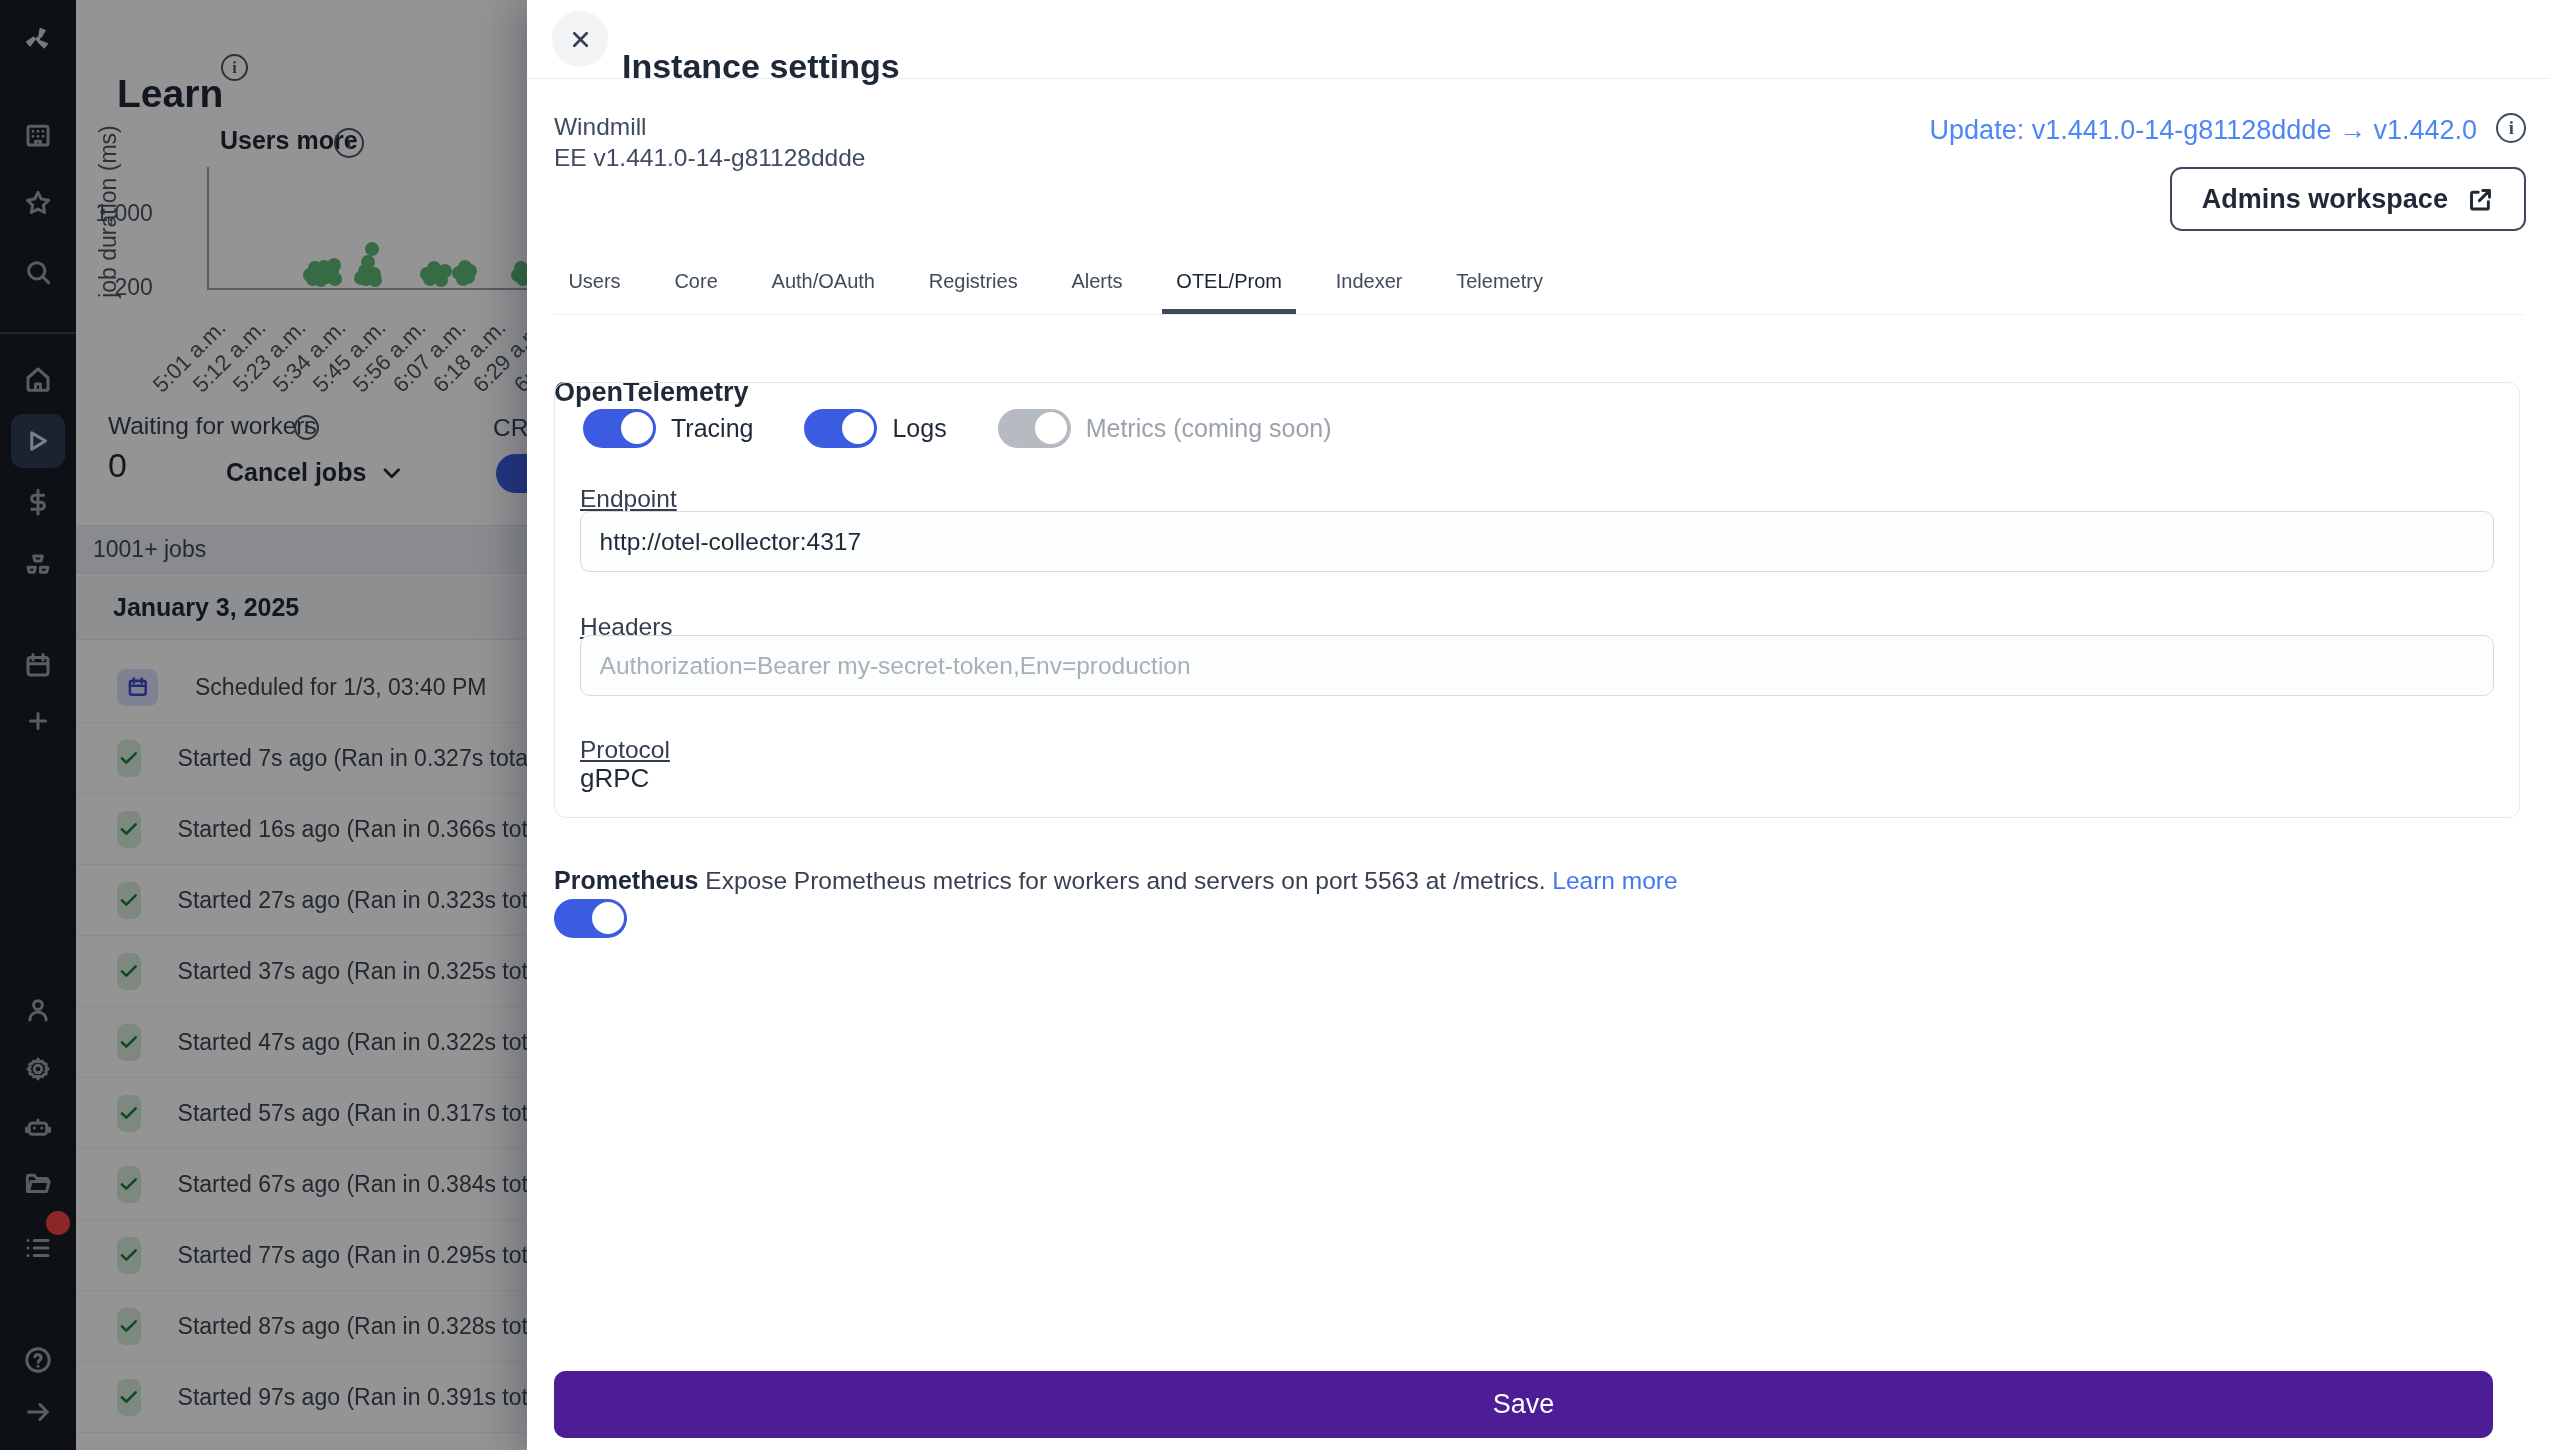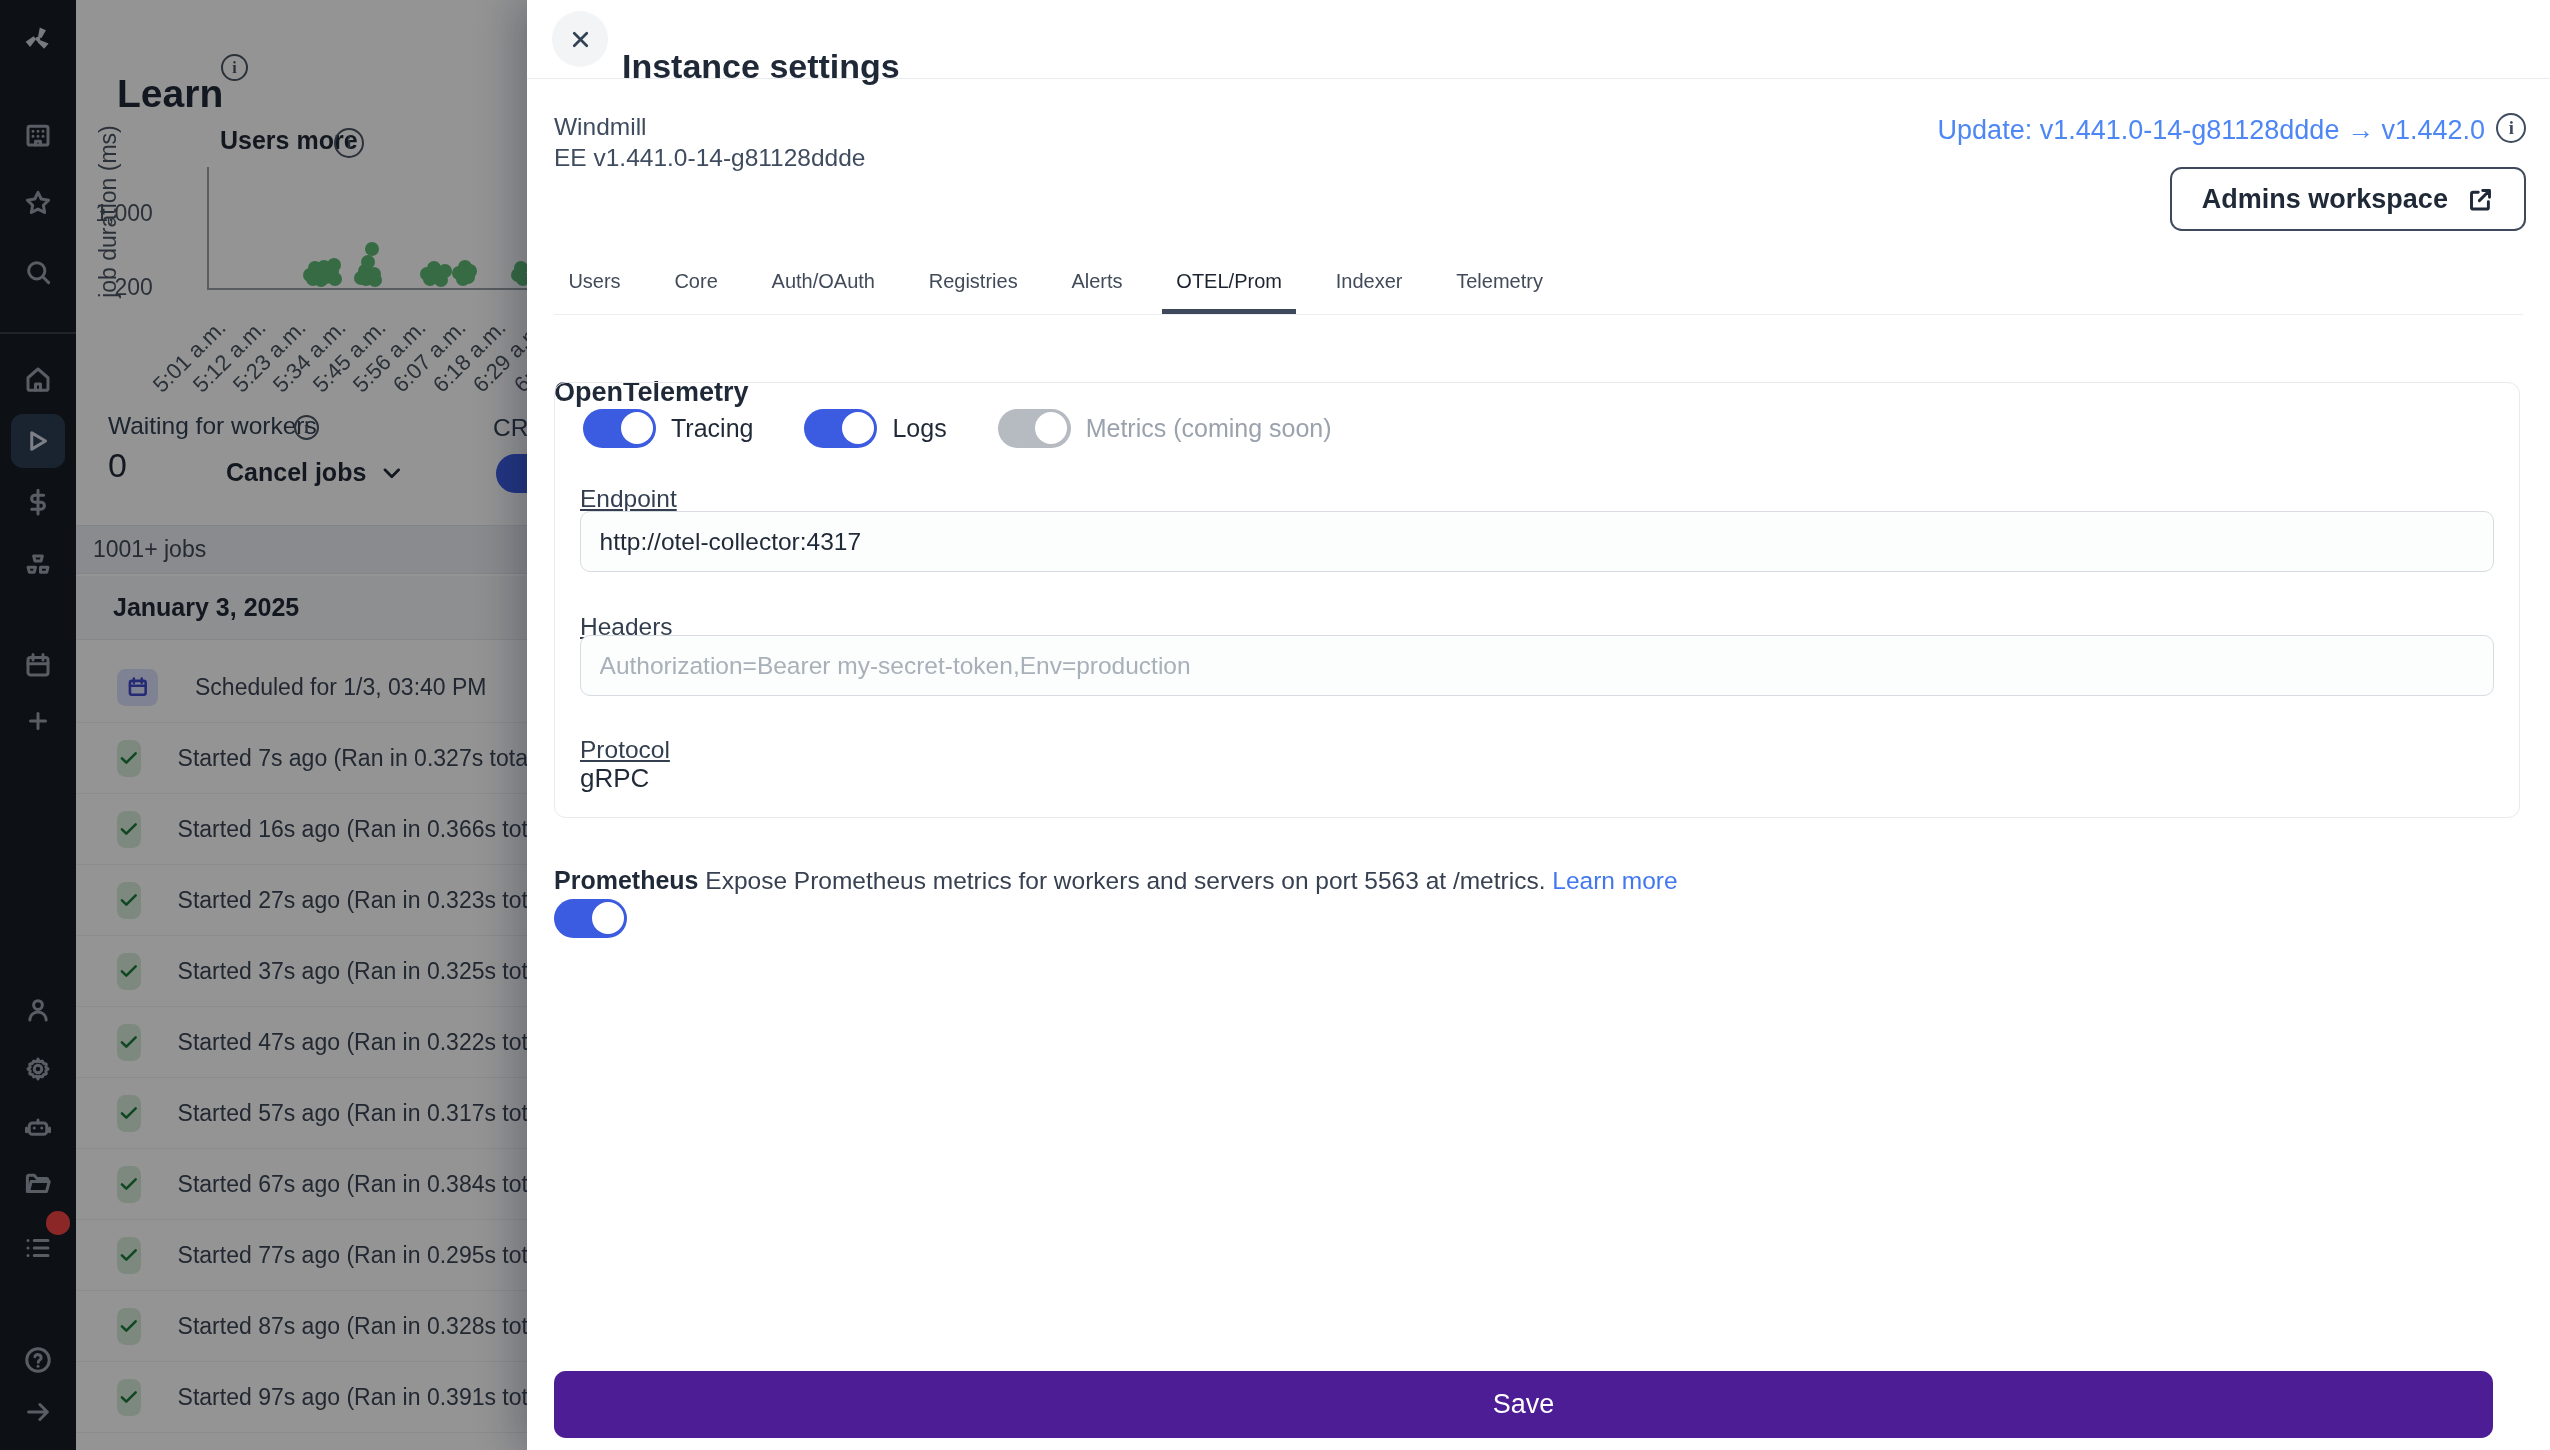--- a/index.html
+++ b/index.html
@@ -68,21 +68,21 @@
 
   
   .drawer{position:absolute;left:527px;top:0;width:2023px;height:100%;background:#ffffff;z-index:10;
           box-shadow:-11.8px 0 39px rgba(15,23,42,0.28);}
   .drawer-header{position:absolute;left:0;top:0;width:100%;height:79px;border-bottom:1.7px solid #e9ebee;}
   .close-btn{position:absolute;left:25px;top:11px;width:56px;height:56px;border-radius:50%;
              background:#f2f4f6;display:flex;align-items:center;justify-content:center;}
   .close-btn svg{width:25px;height:25px;stroke:#334155;stroke-width:2.6;stroke-linecap:round;}
   .drawer-title{position:absolute;left:95px;top:18.6px;font-size:34px;font-weight:700;color:#1e2836;}
   .meta-left{position:absolute;left:27px;top:111px;font-size:24.5px;line-height:31px;color:#3f4c5f;}
-  .update-link{position:absolute;right:65px;top:115px;font-size:27px;color:#4d86f5;cursor:pointer;text-align:center;}
+  .update-link{position:absolute;right:73px;top:115px;font-size:27px;color:#4d86f5;cursor:pointer;text-align:center;}
   .update-info{position:absolute;right:23.6px;top:113px;width:30px;height:30px;border-width:2.5px;
                border-color:#3f4c5f;color:#3f4c5f;font-size:18.6px;}
   .admins-btn{position:absolute;right:24.5px;top:167px;height:64px;padding:0 30px;border-radius:11.8px;
               border:2.5px solid #3e4a5c;background:#fff;display:flex;align-items:center;gap:18.6px;
               font-size:27px;font-weight:700;color:#1f2937;}
   .admins-btn svg{width:27px;height:27px;stroke:#1f2937;stroke-width:2.6;fill:none;
                   stroke-linecap:round;stroke-linejoin:round;}
   .tabs{position:absolute;left:27px;right:27px;top:253px;height:62px;display:flex;gap:25px;
         border-bottom:1.7px solid #eceef1;}
   .tab{display:flex;align-items:center;padding:0 14.4px;font-size:20px;color:#414b5a;cursor:pointer;

